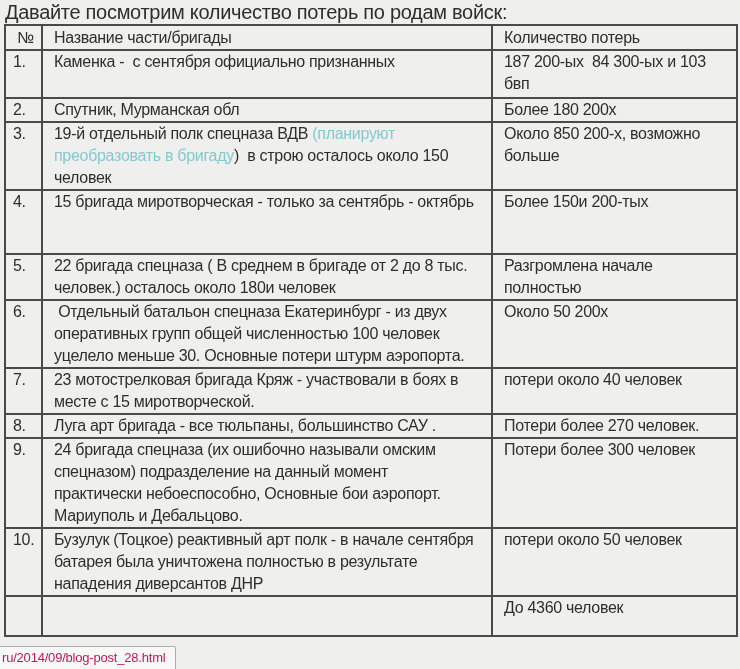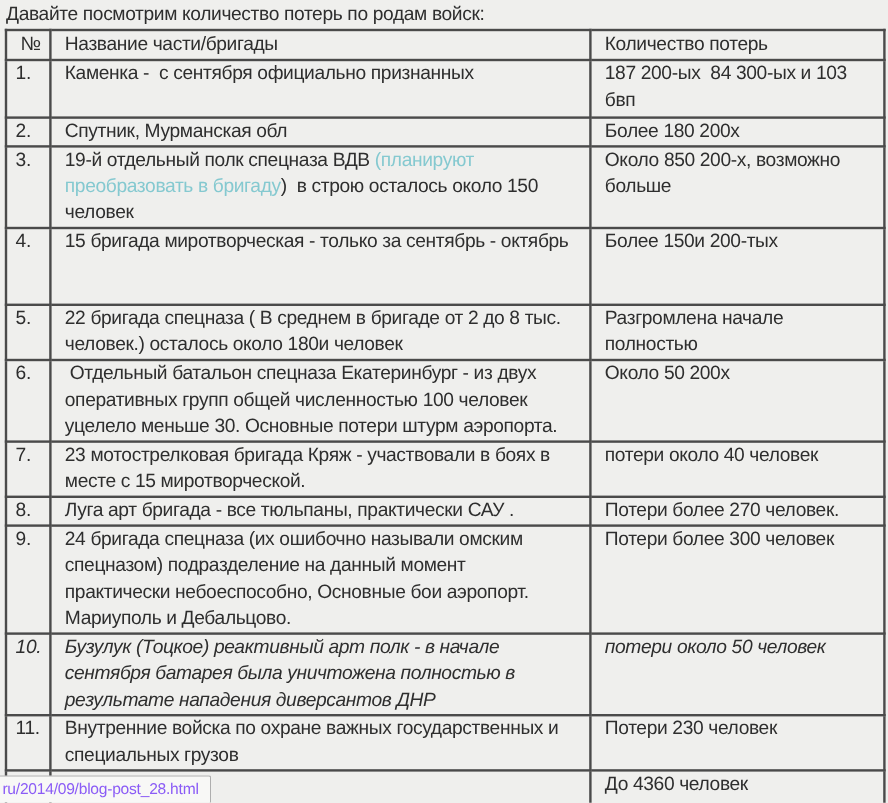--- a/index.html
+++ b/index.html
@@ -12,21 +12,21 @@
     overflow: hidden;
     position: relative;
     background: var(--bg, #efefed);
     color: var(--text, #2e2e2e);
     font-family: "Liberation Sans", "DejaVu Sans", sans-serif;
   }
   .page {
     padding: 3px 0 0 4px;
   }
   .page-title {
-    font-size: 16px;
+    font-size: 20px;
     line-height: 19px;
     padding-left: 1px;
     margin-bottom: 2px;
     letter-spacing: -0.3px;
     white-space: pre;
   }
   table.losses {
     border-collapse: collapse;
     table-layout: fixed;
     width: 732px;
@@ -55,38 +55,38 @@
   
   tbody tr:nth-of-type(1)  { height: 48px; }
   tbody tr:nth-of-type(2)  { height: 20px; }
   tbody tr:nth-of-type(3)  { height: 68px; }
   tbody tr:nth-of-type(4)  { height: 64px; }
   tbody tr:nth-of-type(5)  { height: 44px; }
   tbody tr:nth-of-type(6)  { height: 68px; }
   tbody tr:nth-of-type(7)  { height: 43px; }
   tbody tr:nth-of-type(8)  { height: 22px; }
   tbody tr:nth-of-type(9)  { height: 88px; }
-  tbody tr:nth-of-type(10) { height: 54px; font-style: italic; }
+  tbody tr:nth-of-type(10) { height: 54px; }
   tbody tr:nth-of-type(11) { height: 40px; }
   tbody tr:nth-of-type(12) { height: 40px; }
   .link {
     color: var(--link, #85c9d0);
   }
   .status-bubble {
     position: absolute;
     left: 0;
     bottom: 0;
     background: #f8f8f6;
     border: 1px solid #aeaeae;
     border-left: none;
     border-bottom: none;
     border-top-right-radius: 2px;
     font-size: 13px;
     line-height: 15px;
-    color: #8b5cf6;
+    color: #be185d;
     padding: 3px 9px 4px 2px;
     letter-spacing: -0.2px;
     white-space: pre;
   }
 </style>
 </head>
 <body>
 
 <div class="page">
   <div class="page-title">Давайте посмотрим количество потерь по родам войск:</div>
@@ -135,39 +135,34 @@
           <td class="name"> Отдельный батальон спецназа Екатеринбург - из двух оперативных групп общей численностью 100 человек уцелело меньше 30. Основные потери штурм аэропорта.</td>
           <td class="losses">Около 50 200х</td>
         </tr>
         <tr>
           <td class="num">7.</td>
           <td class="name">23 мотострелковая бригада Кряж - участвовали в боях в месте с 15 миротворческой.</td>
           <td class="losses">потери около 40 человек</td>
         </tr>
         <tr>
           <td class="num">8.</td>
-          <td class="name">Луга арт бригада - все тюльпаны, практически САУ .</td>
+          <td class="name">Луга арт бригада - все тюльпаны, большинство САУ .</td>
           <td class="losses">Потери более 270 человек.</td>
         </tr>
         <tr>
           <td class="num">9.</td>
           <td class="name">24 бригада спецназа (их ошибочно называли омским спецназом) подразделение на данный момент практически небоеспособно, Основные бои аэропорт. Мариуполь и Дебальцово.</td>
           <td class="losses">Потери более 300 человек</td>
         </tr>
         <tr>
           <td class="num">10.</td>
           <td class="name">Бузулук (Тоцкое) реактивный арт полк - в начале сентября батарея была уничтожена полностью в результате нападения диверсантов ДНР</td>
           <td class="losses">потери около 50 человек</td>
         </tr>
         <tr>
-          <td class="num">11.</td>
-          <td class="name">Внутренние войска по охране важных государственных и специальных грузов</td>
-          <td class="losses">Потери 230 человек</td>
-        </tr>
-        <tr>
           <td class="num"></td>
           <td class="name"></td>
           <td class="losses">До 4360 человек</td>
         </tr>
       </tbody>
   </table>
 </div>
 
 <div class="status-bubble">ru/2014/09/blog-post_28.html</div>
 

